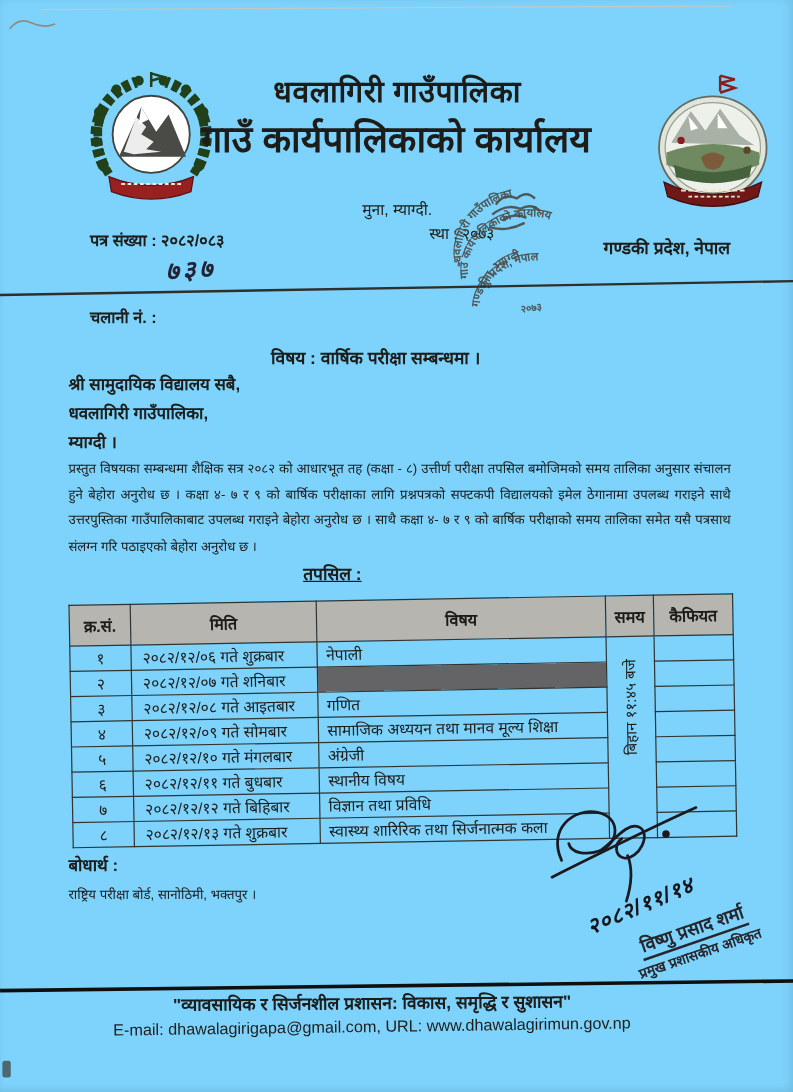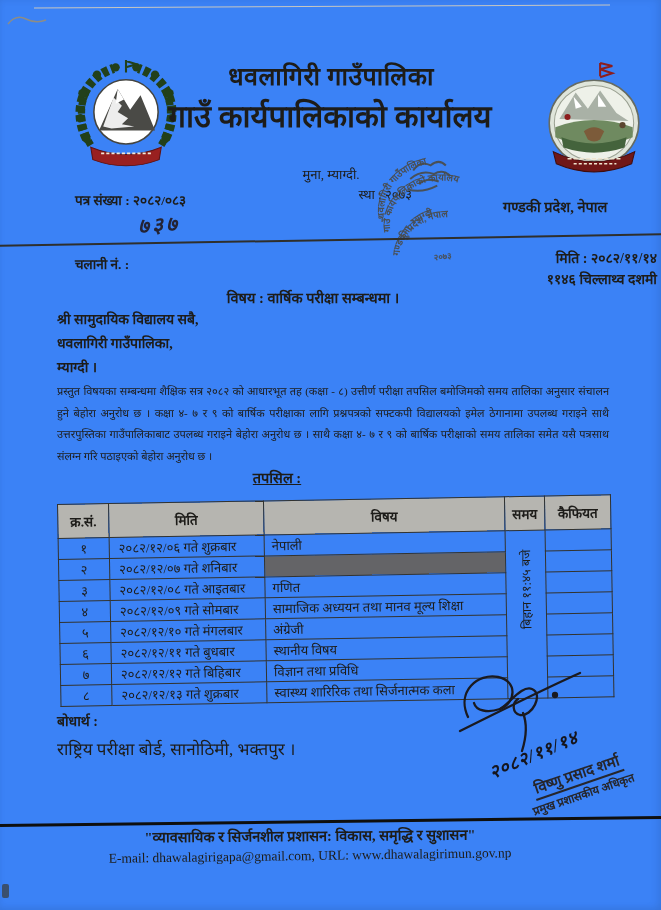--- a/index.html
+++ b/index.html
@@ -1,19 +1,19 @@
 <!DOCTYPE html>
 <html><head>
 <meta charset="utf-8">
 <style>
   html,body{margin:0;padding:0;background:#e9e8e4;}
   .page{
     position:relative; width:661px; height:910px; margin:0 auto;
-    background:#3b82f6; overflow:hidden;
-    font-family:Liberation Serif, serif;
+    background:#7dd3fc; overflow:hidden;
+    font-family:Liberation Sans, sans-serif;
     color:#1d1c19;
     box-shadow:inset -4px 0 8px rgba(0,0,0,.06), inset 0 -3px 6px rgba(0,0,0,.05);
   }
   .abs{position:absolute;}
   
   .scan-topline{top:6px;left:34px;width:576px;height:1px;background:#c7c6c0;transform:rotate(-.3deg);}
   .corner-mark{left:2px;top:884px;width:7px;height:14px;background:#3a3a36;border-radius:2px;opacity:.7;}
   
   .title1{top:58px;left:150px;width:362px;text-align:center;font-size:25px;font-weight:bold;letter-spacing:.5px;}
   .title2{top:94px;left:110px;width:440px;text-align:center;font-size:31px;font-weight:bold;}
@@ -37,21 +37,21 @@
   tbody td{height:20px;font-size:13px;padding:0 4px;}
   td.c-sn{text-align:center;}
   td.c-date{padding-left:9px;}
   td.c-subj{padding-left:7px;}
   td.redacted{background:#646467;}
   td.c-time{position:relative;padding:0;}
   .time-rot{position:absolute;top:4px;left:0;width:100%;height:108px;display:flex;align-items:center;justify-content:center;}
   .time-rot span{transform:rotate(-90deg);white-space:nowrap;font-size:12.5px;}
   
   .cc-label{top:711px;left:57px;font-size:14px;font-weight:bold;}
-  .cc-line{top:737px;left:57px;font-size:17px;}
+  .cc-line{top:737px;left:57px;font-size:11px;}
   .sig-svg{top:665px;left:452px;}
   .hand-date{top:742px;left:486px;font-size:18px;font-style:italic;letter-spacing:1px;color:#15151d;transform:rotate(-23deg);font-weight:bold;}
   .officer{top:763px;left:492px;width:175px;transform:rotate(-19deg);color:#26262c;text-align:center;}
   .officer .nm{font-size:15px;font-weight:bold;border-bottom:2px solid #26262c;display:inline-block;padding:0 2px 1px;}
   .officer .ttl{font-size:11.5px;font-weight:bold;margin-top:1px;}
   .footer-line{top:820px;left:0;width:661px;height:3px;background:#0f0f0d;transform:rotate(-.7deg);}
   .motto{top:825px;left:0;width:620px;text-align:center;font-size:14.5px;font-weight:bold;transform:rotate(-.5deg);}
   .email{top:848px;left:0;width:620px;text-align:center;font-size:13.5px;transform:rotate(-.8deg);}
   .logo{display:block;}
 </style>
@@ -142,24 +142,20 @@
     </g>
   </svg>
 
   <div class="abs refno">पत्र संख्या : २०८२/०८३</div>
   <div class="abs dispatch">चलानी नं. :</div>
   <div class="abs dispatch-val">७३७</div>
   <div class="abs province">गण्डकी प्रदेश, नेपाल</div>
 
   <div class="abs divider1"></div>
 
-  <div class="abs dateline">
-    <div>मिति : २०८२/११/१४</div>
-    <div>११४६ चिल्लाथ्व दशमी</div>
-  </div>
 
   <div class="abs subject">विषय : वार्षिक परीक्षा सम्बन्धमा ।</div>
 
   <div class="abs addressee">
     <div>श्री सामुदायिक विद्यालय सबै,</div>
     <div>धवलागिरी गाउँपालिका,</div>
     <div>म्याग्दी ।</div>
   </div>
 
   <div class="abs body-par">प्रस्तुत विषयका सम्बन्धमा शैक्षिक सत्र २०८२ को आधारभूत तह (कक्षा - ८) उत्तीर्ण परीक्षा तपसिल बमोजिमको समय तालिका अनुसार संचालन हुने बेहोरा अनुरोध छ  । कक्षा ४- ७ र ९ को बार्षिक परीक्षाका लागि प्रश्नपत्रको सफ्टकपी विद्यालयको इमेल ठेगानामा उपलब्ध गराइने साथै उत्तरपुस्तिका गाउँपालिकाबाट उपलब्ध गराइने बेहोरा अनुरोध छ । साथै कक्षा ४- ७ र ९ को बार्षिक परीक्षाको समय तालिका समेत यसै पत्रसाथ संलग्न गरि पठाइएको बेहोरा अनुरोध छ ।</div>

